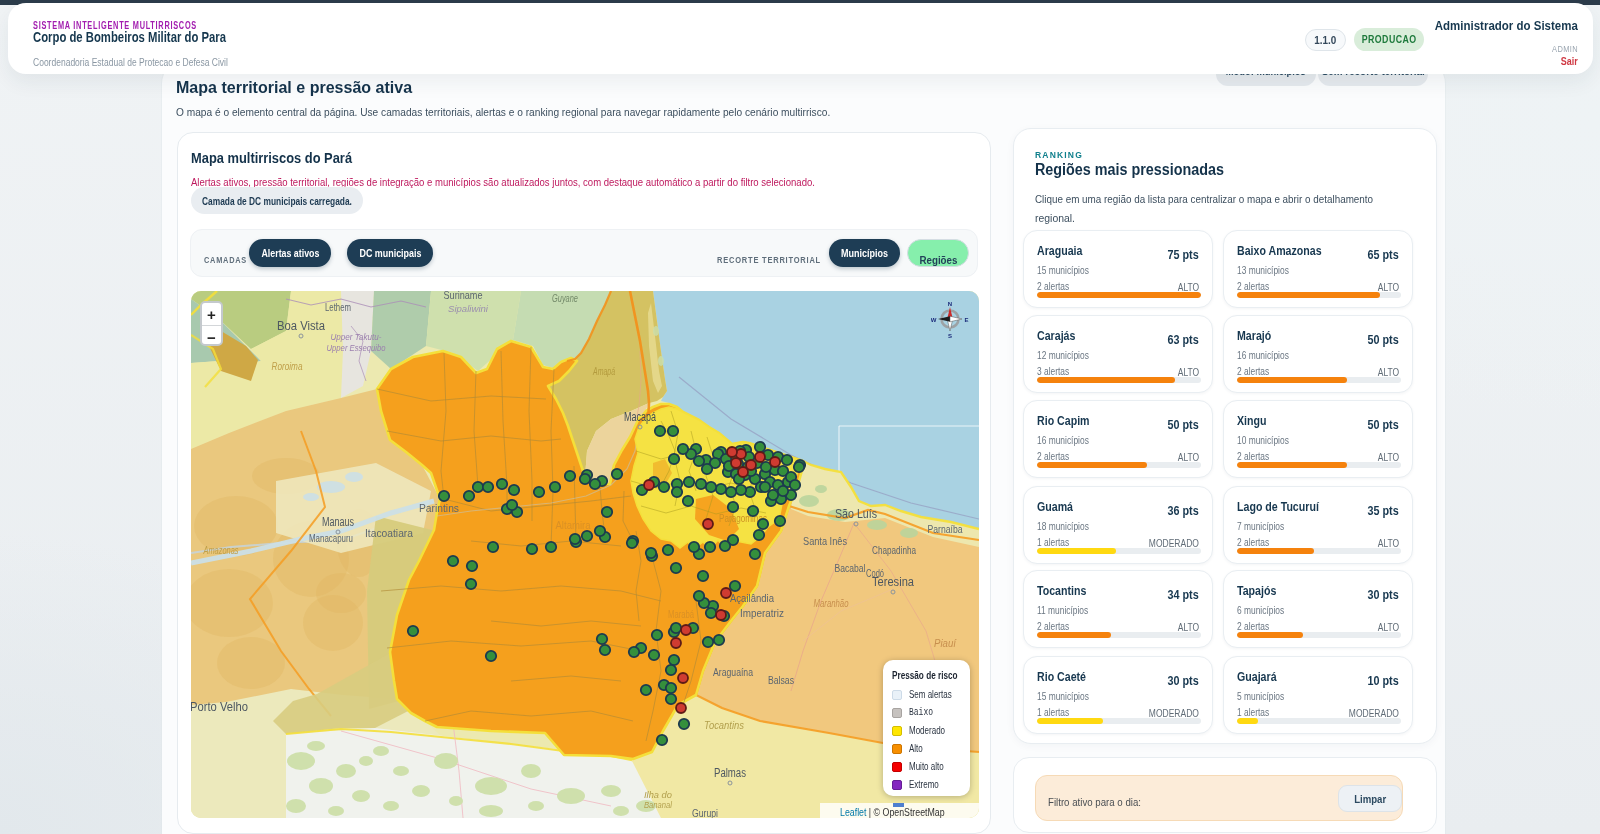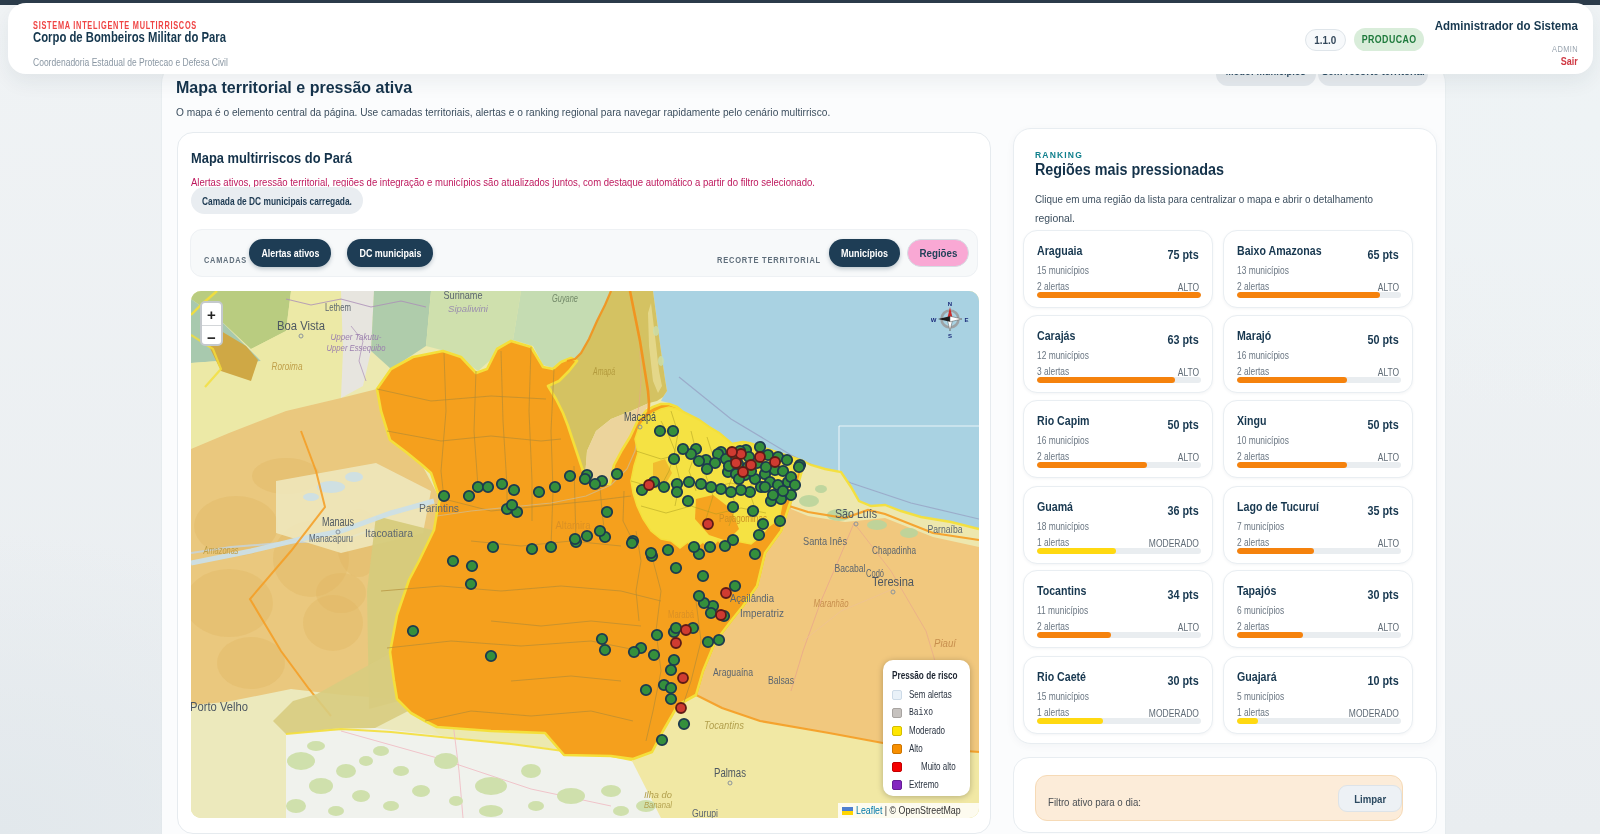--- a/index.html
+++ b/index.html
@@ -19,32 +19,32 @@
   box-shadow:0 8px 20px rgba(30,50,70,.07); }
 .mainpanel { left:162px; top:58px; width:1283px; height:776px; background:#fbfcfd; border-radius:26px 26px 0 0;
   box-shadow:0 0 0 1px rgba(220,228,233,.35); }
 .mapcard { left:177px; top:132px; width:814px; height:702px; background:#ffffff; border:1px solid #e6ebef; border-radius:16px; }
 .graypill { left:191px; top:187px; width:172px; height:27px; border-radius:14px; background:#e9edf1; color:#1d3a52;
   display:flex; align-items:center; justify-content:center; }
 .ctrlbar { left:190px; top:229px; width:788px; height:48px; background:#f7f9fa; border:1px solid #eef1f4; border-radius:12px; }
 .ctrl-label { color:#5f6e7b; top:249px; }
 .pill-dark { height:28px; top:239px; border-radius:14px; background:#1e3d55; color:#ffffff;
   display:inline-flex; align-items:center; justify-content:center; box-shadow:0 2px 4px rgba(20,50,70,.25); }
-.pill-light { height:28px; top:239px; border-radius:14px; background:#f9a8d4; border:1px solid #d5dde3; color:#24425a;
-  display:inline-flex; align-items:center; justify-content:center; }
+.pill-light { height:28px; top:239px; border-radius:14px; background:#86efac; border:1px solid #d5dde3; color:#24425a;
+  display:inline-flex; align-items:flex-end; justify-content:center; }
 .mapbox { left:191px; top:291px; width:788px; height:527px; border-radius:10px; overflow:hidden; background:#ece9b0; }
 .zoomctl { left:9px; top:10px; width:23px; height:45px; background:#ffffff; border:2px solid #c4c9cd; border-radius:5px;
   position:absolute; z-index:5; }
 .zoomctl .zi { width:100%; height:22px; display:flex; align-items:center; justify-content:center; font-size:15px; font-weight:bold; color:#222; }
 .zoomctl .sep { height:1px; background:#d3d6d9; }
 .legend { position:absolute; background:#ffffff; border-radius:10px; box-shadow:0 1px 6px rgba(0,0,0,.25); z-index:5; }
 .leg-row { display:flex; align-items:center; color:#2a3340; }
 .leg-sq { width:10px; height:10px; border-radius:2px; margin-right:7px; flex:0 0 auto; }
 .attrib { position:absolute; right:0; bottom:0; height:15px; background:rgba(255,255,255,.82); z-index:5;
-  font-size:10px; color:#333; display:flex; align-items:center; padding:0 4px; }
+  font-size:10px; color:#333; display:flex; align-items:center; padding:0 20px;flex-direction:column; }
 .rankcard { left:1013px; top:128px; width:424px; height:616px; background:#ffffff; border:1px solid #e8edf1; border-radius:18px;
   box-shadow:0 2px 8px rgba(30,50,70,.04); }
 .rcard { position:absolute; width:190px; height:78px; background:#ffffff; border:1px solid #e9eef2; border-radius:14px;
   box-shadow:0 1px 3px rgba(30,50,70,.05); }
 .rname { position:absolute; left:13px; top:10px; color:#17374f;text-align:right; }
 .rpts { position:absolute; right:13px; top:14px; color:#17374f; text-align:right; }
 .rmun { position:absolute; left:13px; top:29px; color:#6a7682; }
 .ral { position:absolute; left:13px; top:45px; color:#6a7682; }
 .rstatus { position:absolute; right:13px; top:46px; color:#5f6b76; text-align:right; }
 .rbar { position:absolute; left:13px; top:61px; width:164px; height:6px; background:#e9edf0; border-radius:3px; overflow:hidden; }
@@ -57,21 +57,21 @@
 <body>
 <div class="abs topstrip"></div>
 <div class="abs mainpanel"></div>
 <div class="abs pillghost" style="left:1216px; top:62px; width:100px;">
     <span style="display:inline-block;white-space:nowrap;font-weight:bold;font-size:10px;letter-spacing:0px;transform:scaleX(0.935);transform-origin:50% 50%;">Modo: municípios</span>
   </div>
 <div class="abs pillghost" style="left:1318px; top:62px; width:110px;">
     <span style="display:inline-block;white-space:nowrap;font-weight:bold;font-size:10px;letter-spacing:0px;transform:scaleX(0.986);transform-origin:50% 50%;">Sem recorte territorial</span>
   </div>
 <div class="abs header"></div>
-<div class="abs" style="left:33px; top:15px; color:#ef4444;"><span style="display:inline-block;white-space:nowrap;font-weight:bold;font-size:10px;letter-spacing:1.0px;transform:scaleX(0.735);transform-origin:0 50%;">SISTEMA INTELIGENTE MULTIRRISCOS</span></div>
+<div class="abs" style="left:33px; top:15px; color:#a21caf;"><span style="display:inline-block;white-space:nowrap;font-weight:bold;font-size:10px;letter-spacing:1.0px;transform:scaleX(0.735);transform-origin:0 50%;">SISTEMA INTELIGENTE MULTIRRISCOS</span></div>
 <div class="abs" style="left:33px; top:28px; color:#15374e;"><span style="display:inline-block;white-space:nowrap;font-weight:bold;font-size:14px;letter-spacing:0px;transform:scaleX(0.808);transform-origin:0 50%;">Corpo de Bombeiros Militar do Para</span></div>
 <div class="abs" style="left:33px; top:52px; color:#8a97a3;"><span style="display:inline-block;white-space:nowrap;font-weight:normal;font-size:10px;letter-spacing:0px;transform:scaleX(0.851);transform-origin:0 50%;">Coordenadoria Estadual de Protecao e Defesa Civil</span></div>
 <div class="abs" style="left:1305px; top:29px; width:41px; height:22px; border:1px solid #dfe5ea; background:#f7f9fb; border-radius:11px; display:flex; align-items:center; justify-content:center; color:#33475a;">
     <span style="display:inline-block;white-space:nowrap;font-weight:bold;font-size:11px;letter-spacing:0px;transform:scaleX(0.899);transform-origin:50% 50%;">1.1.0</span>
   </div>
 <div class="abs" style="left:1354px; top:28px; width:70px; height:23px; background:#d9edda; border-radius:12px; display:flex; align-items:center; justify-content:center; color:#1e7a3c;">
     <span style="display:inline-block;white-space:nowrap;font-weight:bold;font-size:10px;letter-spacing:0.5px;transform:scaleX(0.882);transform-origin:50% 50%;">PRODUCAO</span>
   </div>
 <div class="abs" style="right:22px; top:16px; color:#16374e;"><span style="display:inline-block;white-space:nowrap;font-weight:bold;font-size:13px;letter-spacing:0px;transform:scaleX(0.884);transform-origin:100% 50%;">Administrador do Sistema</span></div>
 <div class="abs" style="right:22px; top:38px; color:#9aa5b0;"><span style="display:inline-block;white-space:nowrap;font-weight:normal;font-size:9.5px;letter-spacing:0.5px;transform:scaleX(0.785);transform-origin:100% 50%;">ADMIN</span></div>
@@ -446,21 +446,21 @@
         <span style="white-space:nowrap; transform:scaleX(0.8); transform-origin:0 50%;">Baixo</span>
       </div>
   <div class="leg-row" style="margin-top:7px; font-size:10px;">
         <span class="leg-sq" style="background:#ffe600;border:1px solid #d4bd00;"></span>
         <span style="white-space:nowrap; transform:scaleX(0.8); transform-origin:0 50%;">Moderado</span>
       </div>
   <div class="leg-row" style="margin-top:7px; font-size:10px;">
         <span class="leg-sq" style="background:#f78f00;border:1px solid #cd7500;"></span>
         <span style="white-space:nowrap; transform:scaleX(0.8); transform-origin:0 50%;">Alto</span>
       </div>
-  <div class="leg-row" style="margin-top:7px; font-size:10px;gap:12px;">
+  <div class="leg-row" style="margin-top:7px; font-size:10px;">
         <span class="leg-sq" style="background:#f40000;border:1px solid #c40000;"></span>
         <span style="white-space:nowrap; transform:scaleX(0.8); transform-origin:0 50%;">Muito alto</span>
       </div>
   <div class="leg-row" style="margin-top:7px; font-size:10px;">
         <span class="leg-sq" style="background:#8426c0;border:1px solid #661d96;"></span>
         <span style="white-space:nowrap; transform:scaleX(0.8); transform-origin:0 50%;">Extremo</span>
       </div>
 </div>
 <div class="attrib">
       <svg width="11" height="8" style="margin-right:3px">

